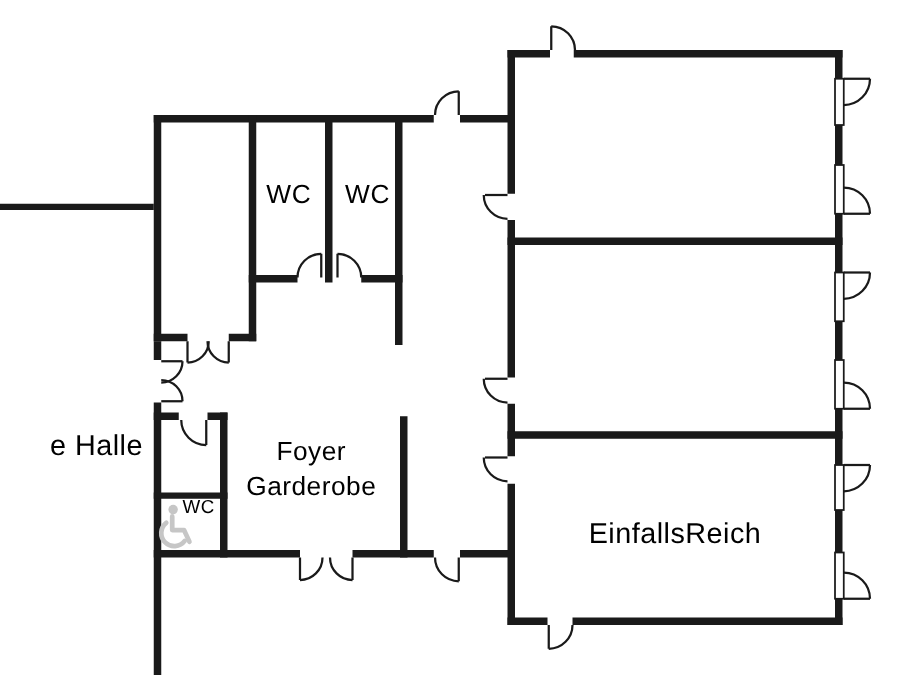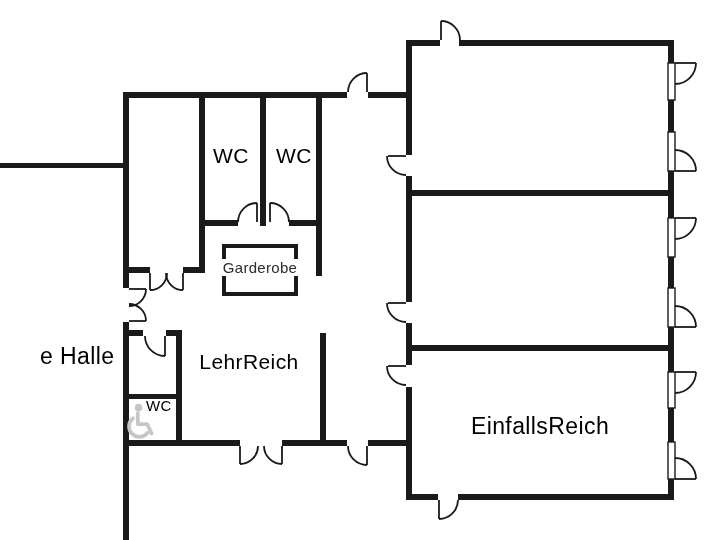--- a/index.html
+++ b/index.html
@@ -182,24 +182,22 @@
       <path d="M6.2 10.5 A7.2 7.2 0 1 0 16.4 20.5"></path>
     </g>
   </svg>
 
   <div id="lbl-halle" class="label">e Halle</div>
 
   <div id="lbl-wc1" class="label lbl-center">WC</div>
 
   <div id="lbl-wc2" class="label lbl-center">WC</div>
 
-  <div id="garderobe-box">
-    <span class="glabel">Garderobe</span>
-  </div>
 
   <div id="lbl-foyer" class="label lbl-center">
-    <div>LehrReich</div>
+    <div>Foyer</div>
+    <div>Garderobe</div>
   </div>
 
   <div id="lbl-einfall" class="label lbl-center">EinfallsReich</div>
 
   <div id="lbl-wc3" class="label">WC</div>
 </div>
 
 </body></html>

